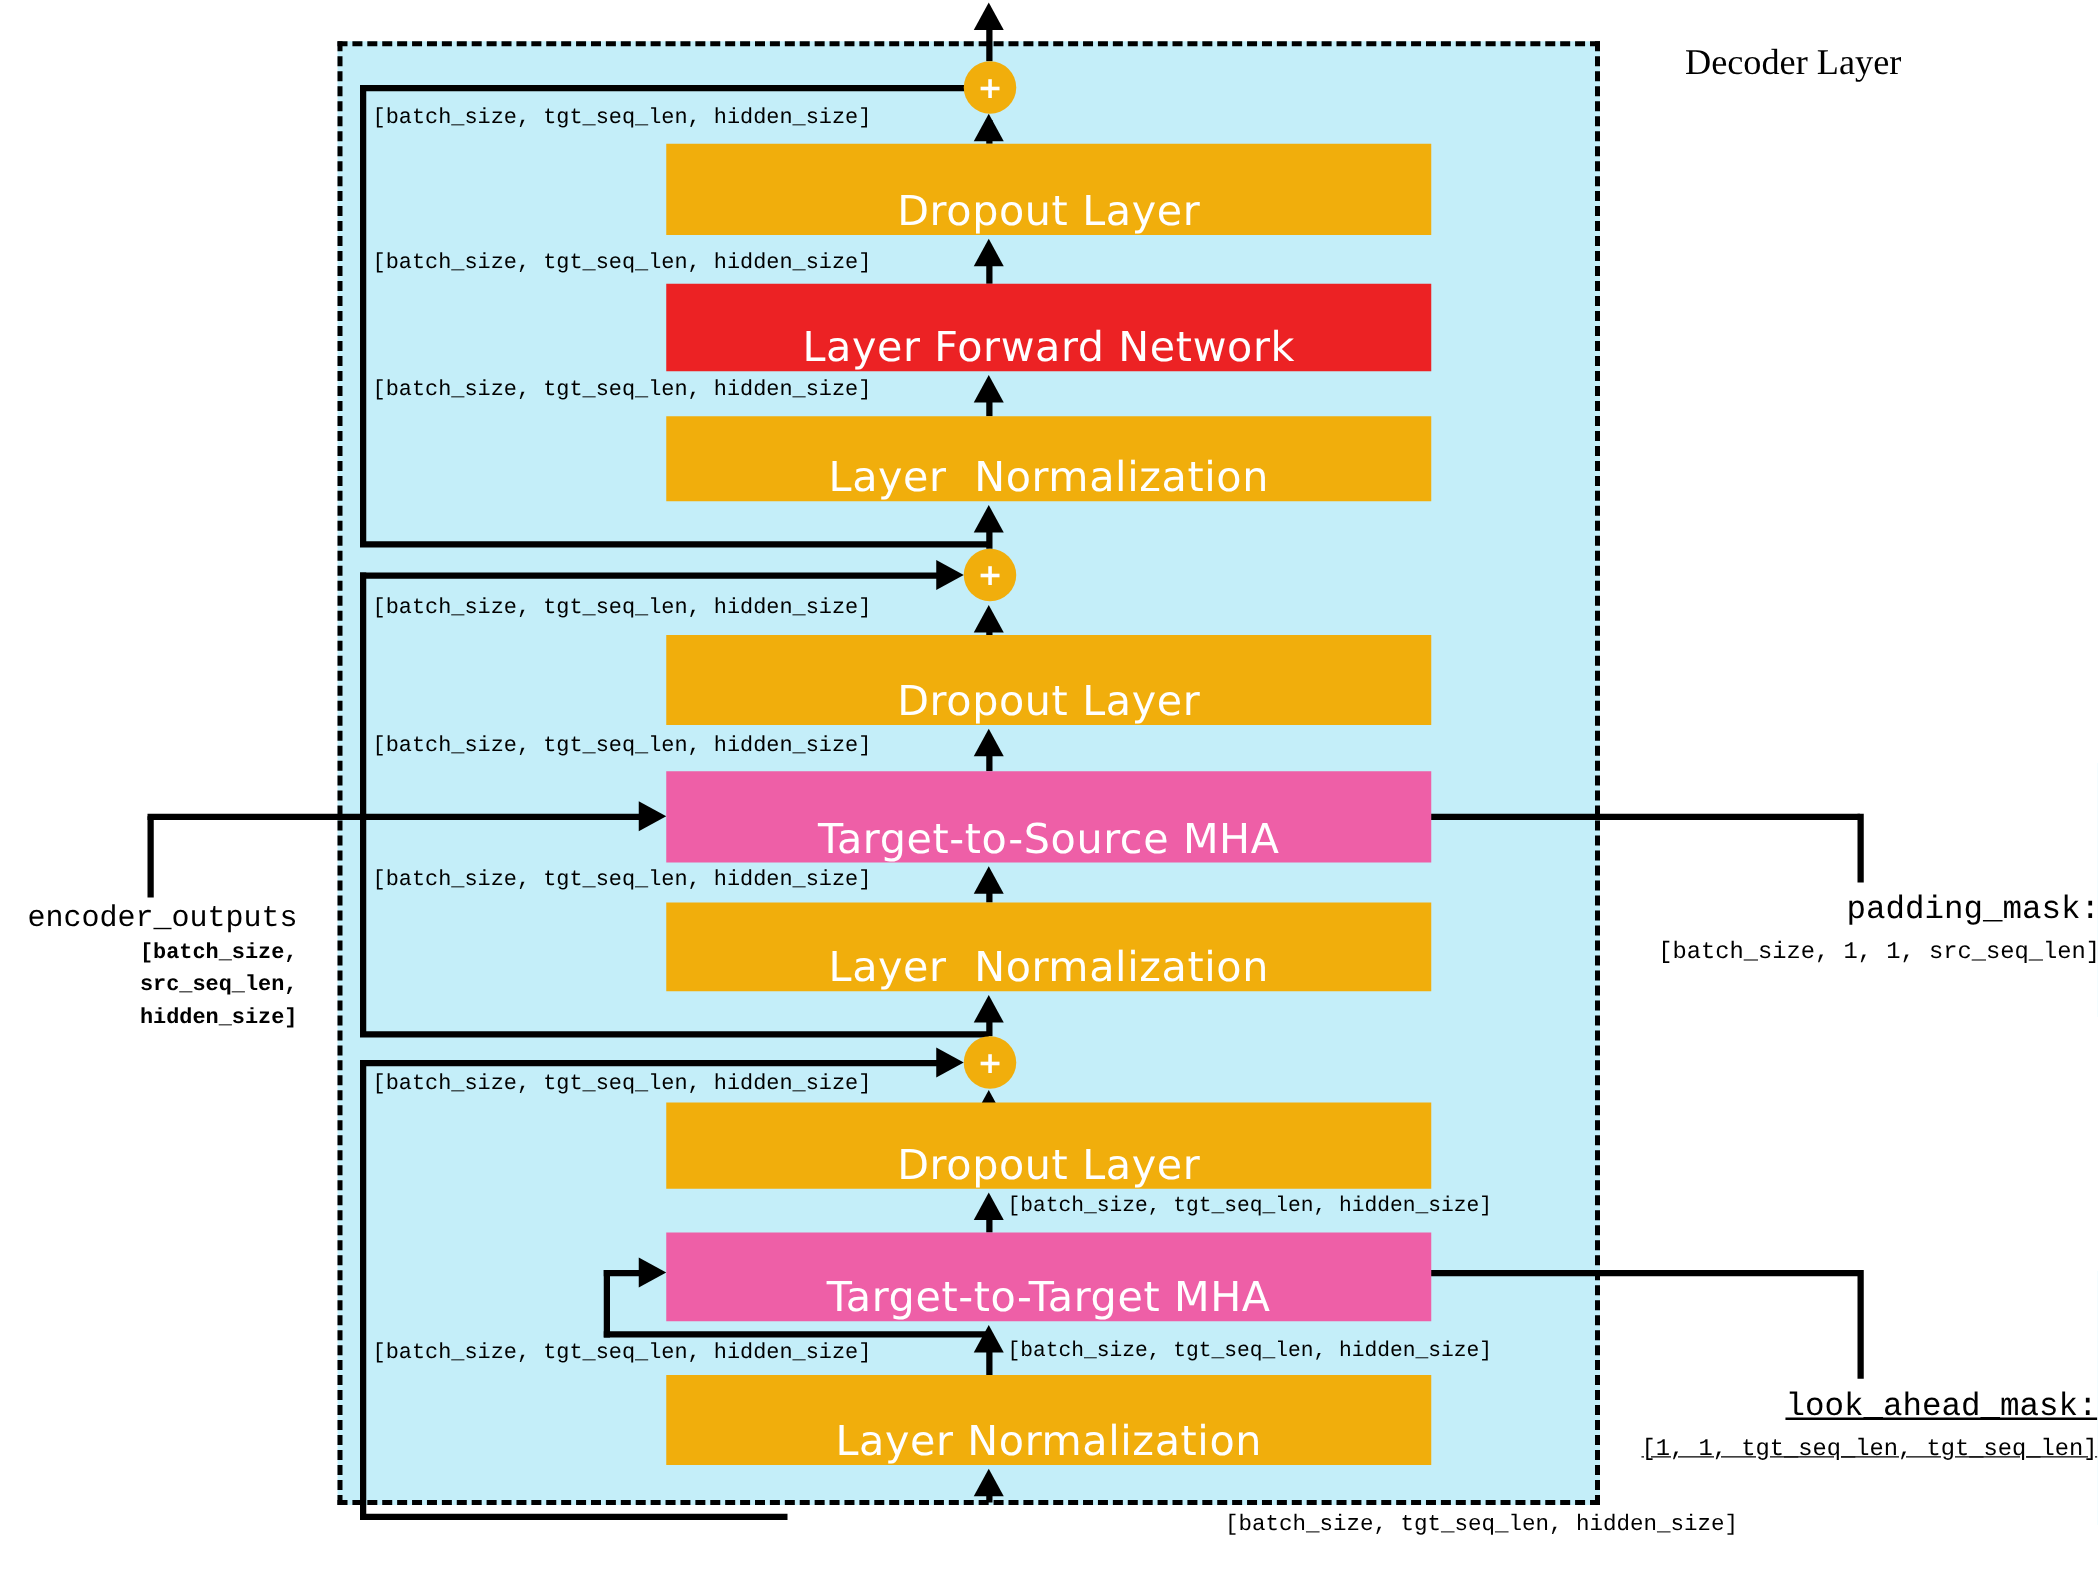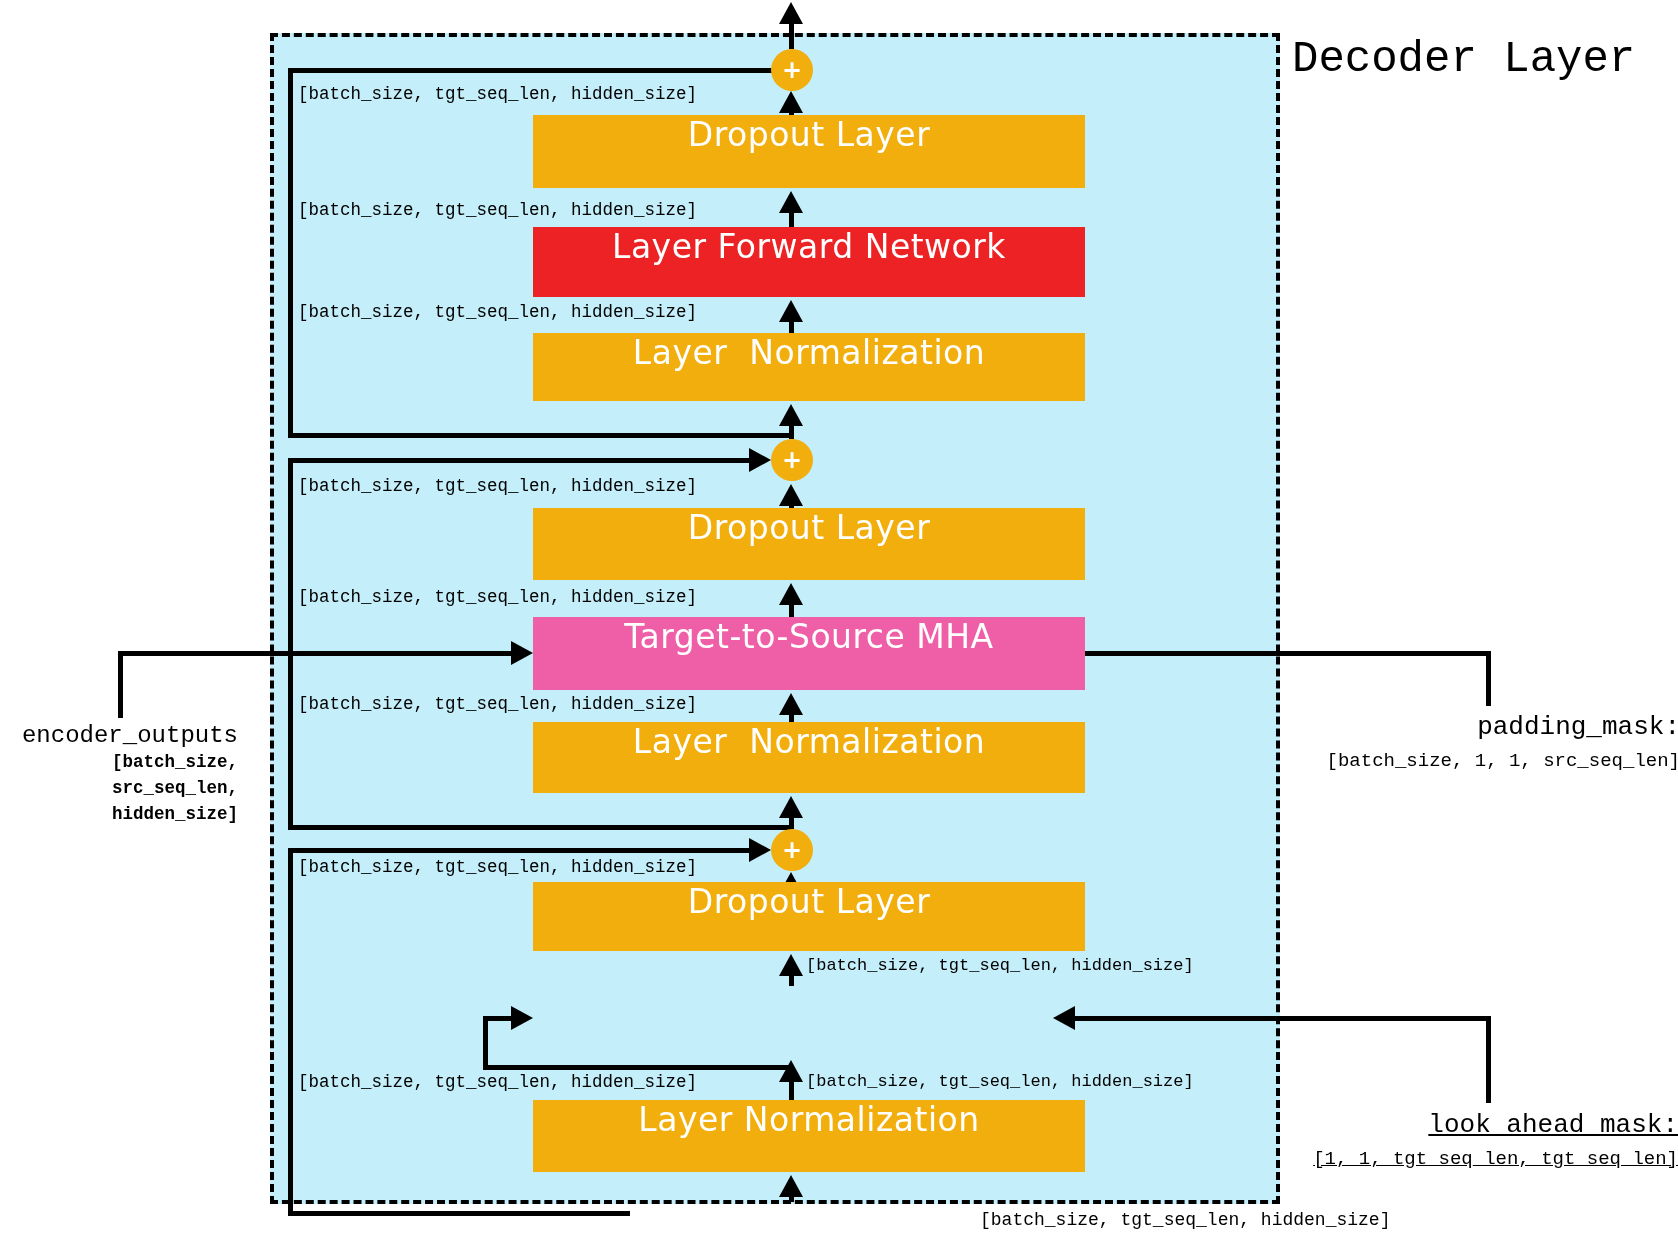--- a/index.html
+++ b/index.html
@@ -3,23 +3,23 @@
 <meta charset="utf-8">
 <style>
   :root{
     --orange:#F1AE0C; --red:#EC2224; --pink:#EE5FA7; --cyan:#C4EEF9; --ink:#000000;
   }
   html,body{margin:0;padding:0;background:#ffffff;}
   #canvas{position:relative;width:1678px;height:1257px;background:#ffffff;overflow:hidden;
           font-family:"DejaVu Sans",sans-serif;}
   .box{position:absolute;left:270px;top:33px;width:1010px;height:1171px;
        background:var(--cyan);border:4px dashed var(--ink);box-sizing:border-box;}
-  .title{position:absolute;left:1292px;top:34px;font-size:44px;color:var(--ink);
-         font-family:Liberation Mono, monospace;letter-spacing:0px;white-space:nowrap;}
-  .block{position:absolute;left:533px;width:552px;display:flex;align-items:flex-start;justify-content:center;
+  .title{position:absolute;left:1348px;top:34px;font-size:29px;color:var(--ink);
+         font-family:Liberation Serif, serif;letter-spacing:0px;white-space:nowrap;}
+  .block{position:absolute;left:533px;width:612px;display:flex;align-items:flex-end;justify-content:center;
          color:#ffffff;font-size:33px;letter-spacing:.5px;white-space:pre;font-family:"DejaVu Sans",sans-serif;}
   .orange{background:var(--orange);} .red{background:var(--red);} .pink{background:var(--pink);}
   .circle{position:absolute;left:771px;width:42px;height:42px;border-radius:50%;background:var(--orange);
           display:flex;align-items:center;justify-content:center;color:#fff;font-size:24px;font-weight:bold;}
   .h{position:absolute;height:5px;background:var(--ink);}
   .v{position:absolute;width:5px;background:var(--ink);}
   .tri-up{position:absolute;width:0;height:0;border-left:12px solid transparent;
           border-right:12px solid transparent;border-bottom:22px solid var(--ink);}
   .tri-right{position:absolute;width:0;height:0;border-top:12px solid transparent;
           border-bottom:12px solid transparent;border-left:22px solid var(--ink);}
@@ -105,20 +105,21 @@
 
   <div class="h" style="left:288px;top:1211px;width:342px;"></div>
 
   <div class="block orange" style="top:115px;height:73px;"><span>Dropout Layer</span></div>
   <div class="block red" style="top:227px;height:70px;"><span>Layer Forward Network</span></div>
   <div class="block orange" style="top:333px;height:68px;"><span>Layer  Normalization</span></div>
   <div class="block orange" style="top:508px;height:72px;"><span>Dropout Layer</span></div>
   <div class="block pink" style="top:617px;height:73px;"><span>Target-to-Source MHA</span></div>
   <div class="block orange" style="top:722px;height:71px;"><span>Layer  Normalization</span></div>
   <div class="block orange" style="top:882px;height:69px;"><span>Dropout Layer</span></div>
+  <div class="block pink" style="top:986px;height:71px;"><span>Target-to-Target MHA</span></div>
   <div class="block orange" style="top:1100px;height:72px;"><span>Layer Normalization</span></div>
 
   <div class="circle" style="top:49px;">
       <span>+</span>
     </div>
   <div class="circle" style="top:439px;">
       <span>+</span>
     </div>
   <div class="circle" style="top:829px;">
       <span>+</span>

